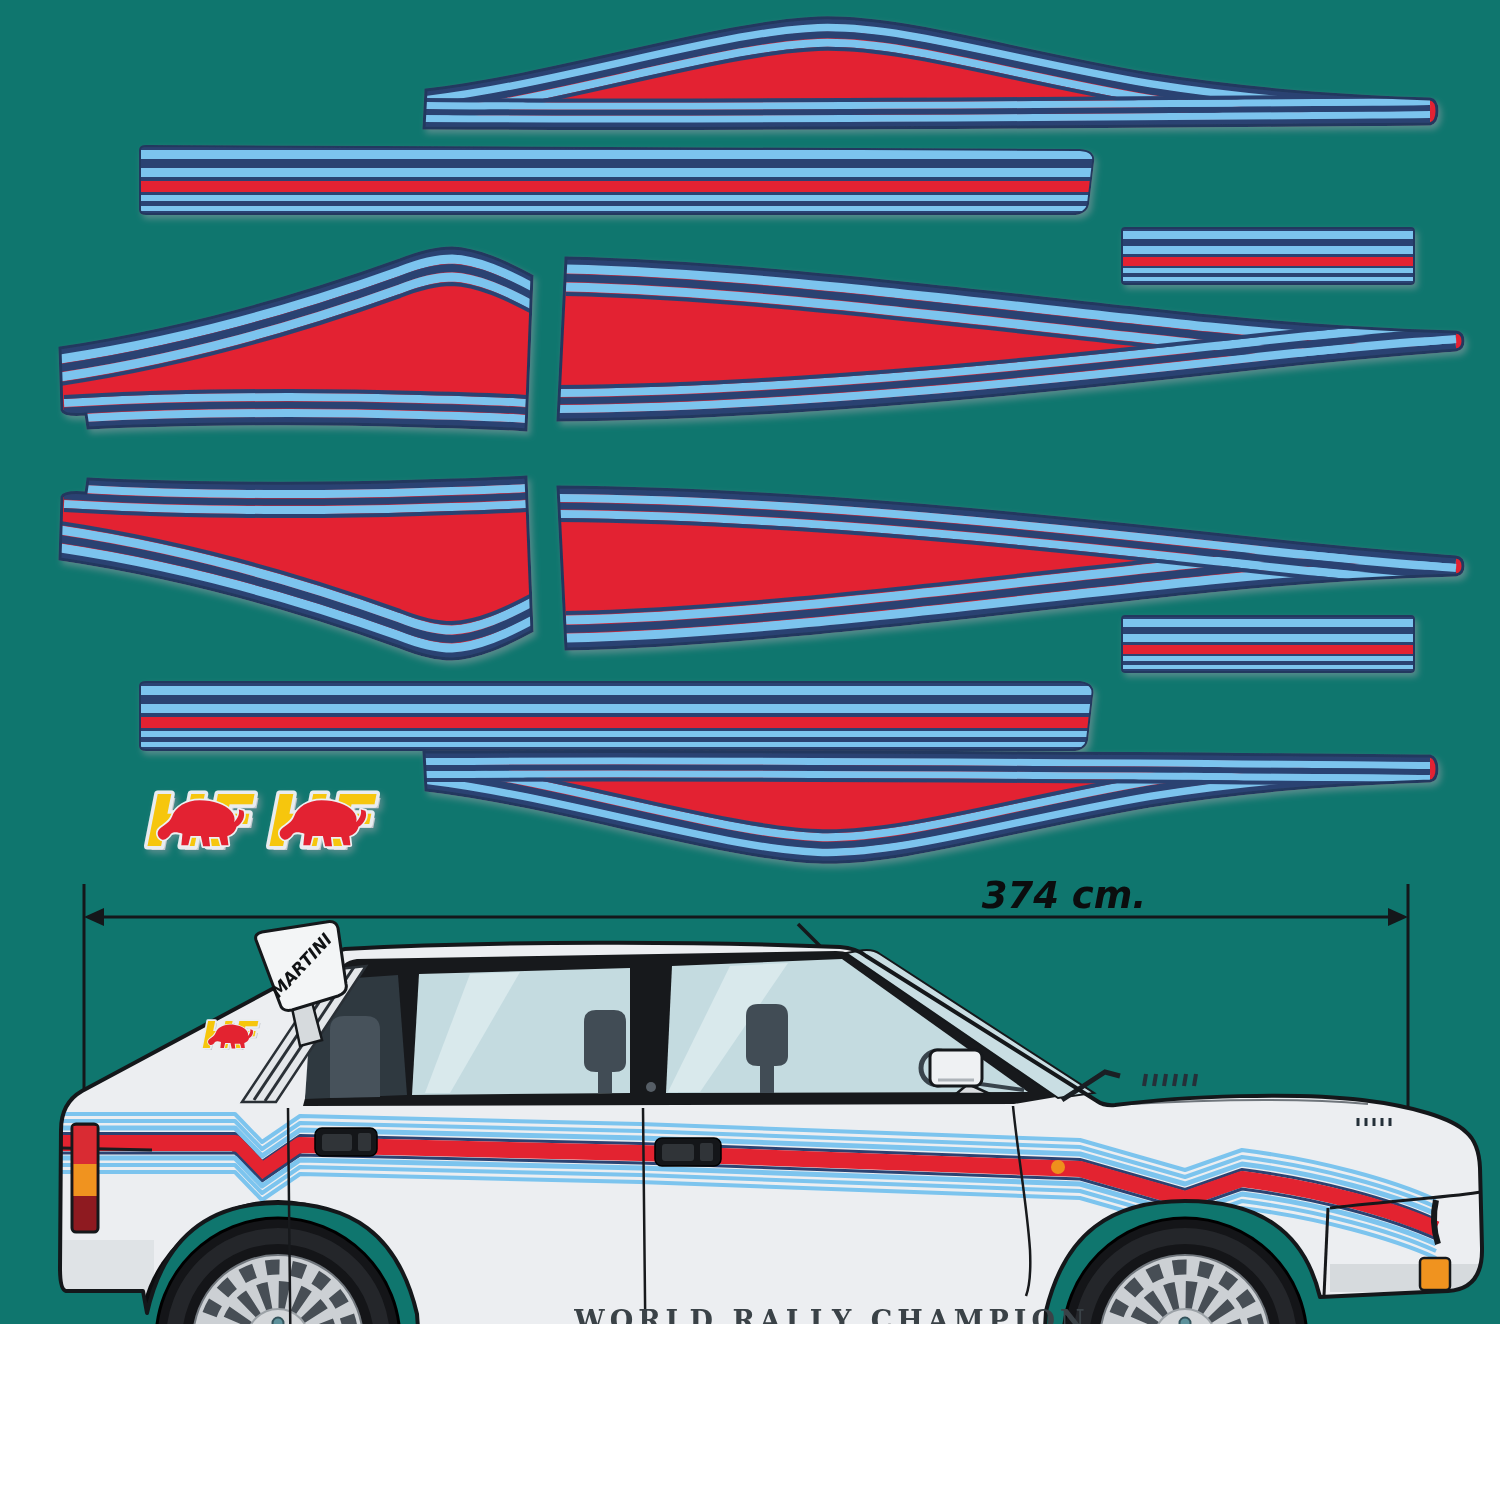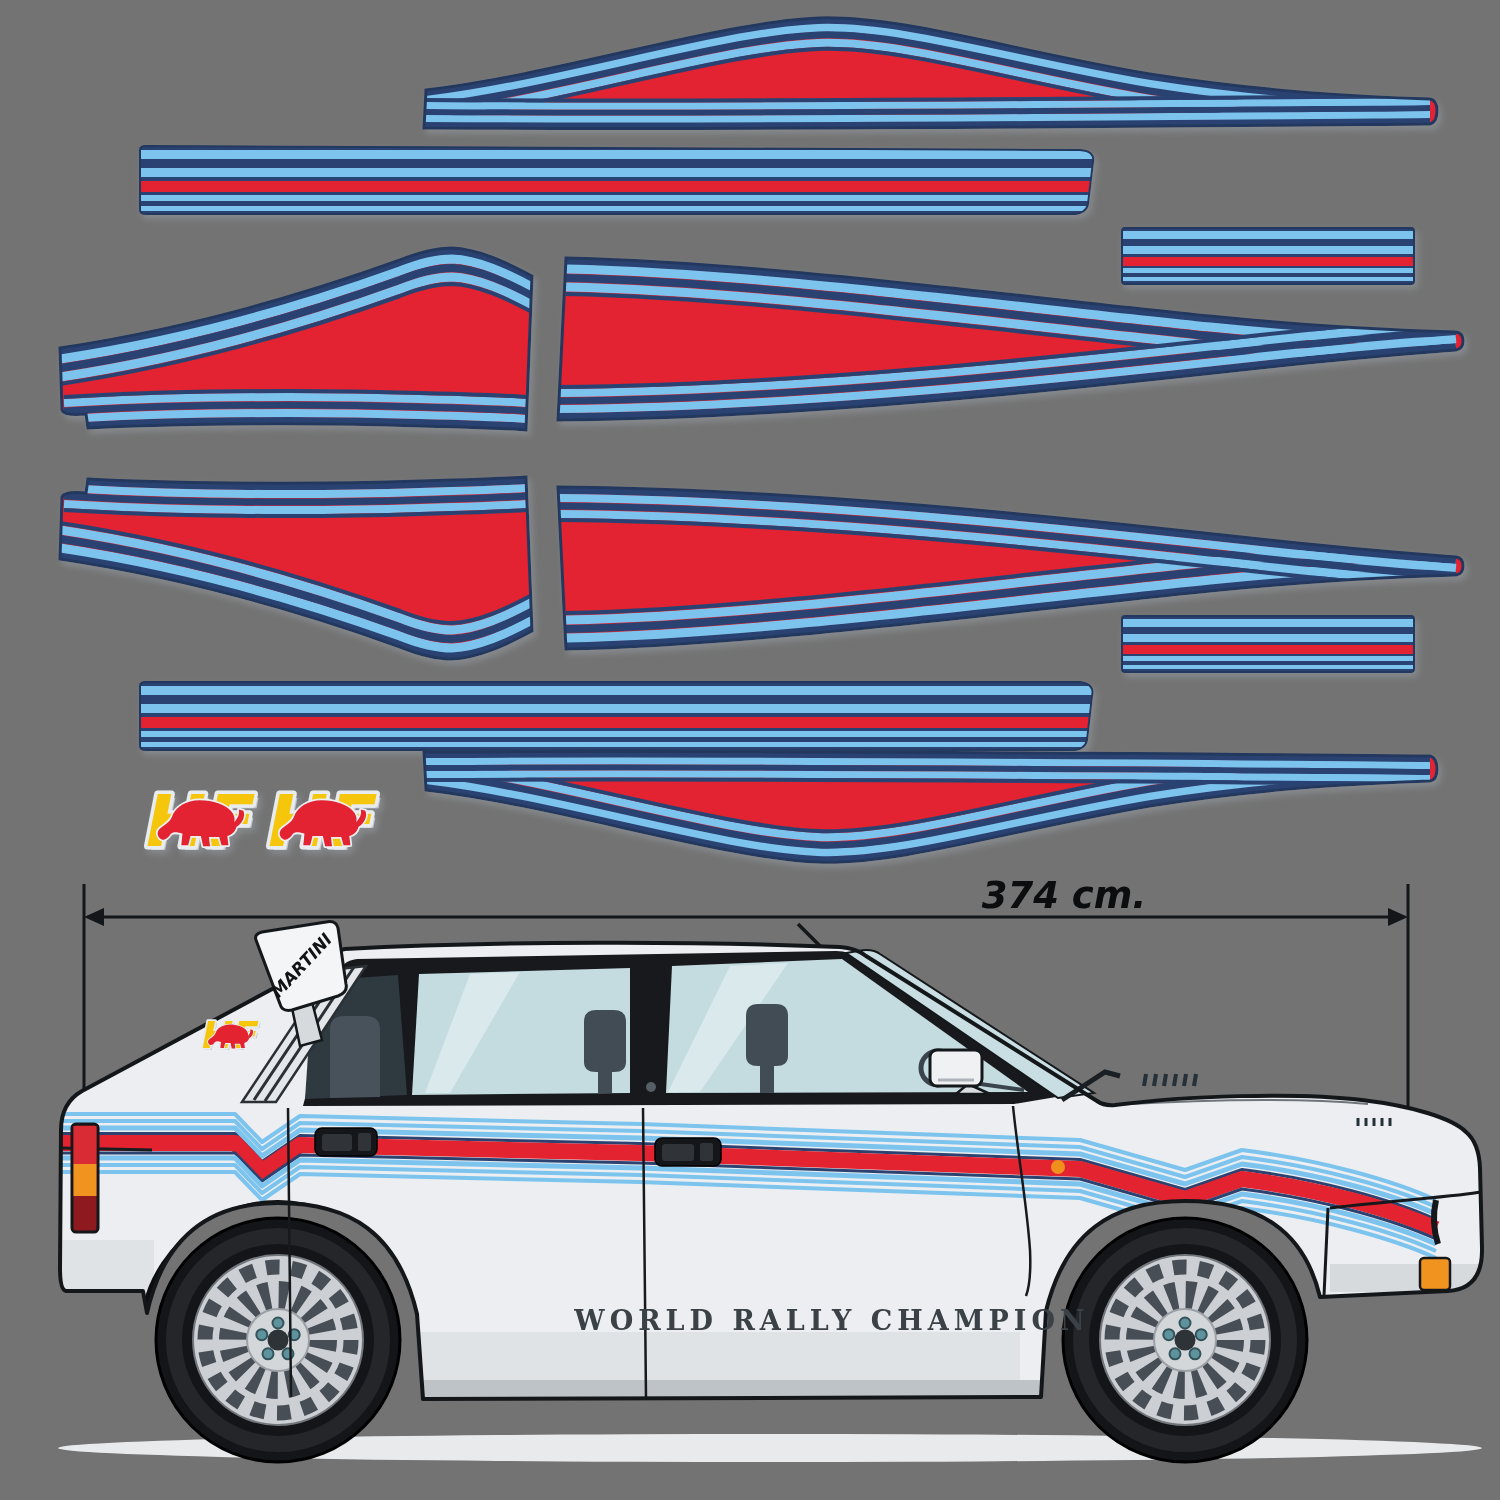--- a/index.html
+++ b/index.html
@@ -2,21 +2,21 @@
 <html style="--light_blue: #7CC4EE; --navy: #2C4372; --navy_dark: #24395F; --red: #E32330; --yellow: #F6C60C; --body_white: #ECEEF1; --body_shade: #DFE3E6; --glass: #C4DBE0; --glass_dark: #2F3940; --outline: #14171A; --interior: #424D56; --silver: #CCD0D4; --slot: #474E55; --orange: #F0931F; --shadow_gray: #E8EAEC;"><head>
 <meta charset="utf-8">
 <style>
   :root{
     --light_blue:#7CC4EE; --navy:#2C4372; --navy_dark:#24395F; --red:#E32330;
     --yellow:#F6C60C; --body_white:#ECEEF1; --body_shade:#DFE3E6; --glass:#C4DBE0;
     --glass_dark:#2F3940; --outline:#14171A; --interior:#424D56; --silver:#CCD0D4;
     --slot:#474E55; --orange:#F0931F; --shadow_gray:#E8EAEC;
   }
   html,body{margin:0;padding:0;background:#fff;}
-  .stage{position:relative;width:1500px;height:1500px;background:#737373;overflow:hidden;}
+  .stage{position:relative;width:1500px;height:1324px;background:#0f766e;overflow:hidden;}
   svg{display:block}
   .fR{fill:var(--red)} .fB{fill:var(--body_white)}
   .nofill{fill:none}
   .sN{stroke:var(--navy)} .sL{stroke:var(--light_blue)} .sR{stroke:var(--red)}
   .sD{stroke:var(--navy_dark)}
   .band{fill:none;stroke-linecap:butt;stroke-linejoin:round}
   .outline{fill:none;stroke:var(--outline);stroke-width:4;stroke-linejoin:round}
   .dim{stroke:var(--outline);stroke-width:3}
   .dim-label{font-family:"DejaVu Sans","Liberation Sans",sans-serif;font-weight:bold;font-style:italic;
              font-size:37px;fill:#0B0D0E;text-anchor:middle}

